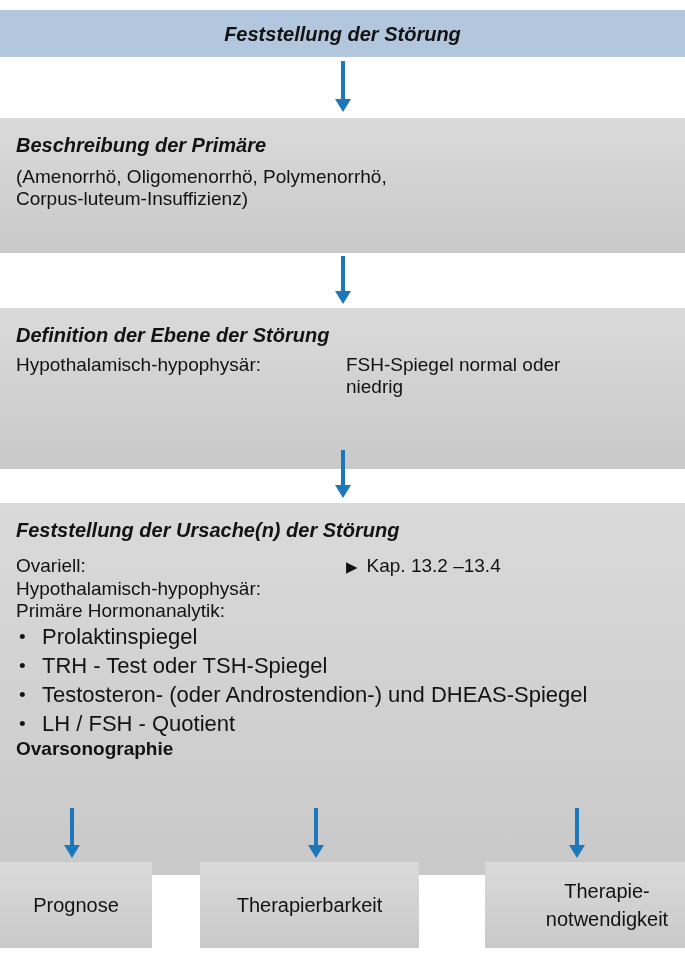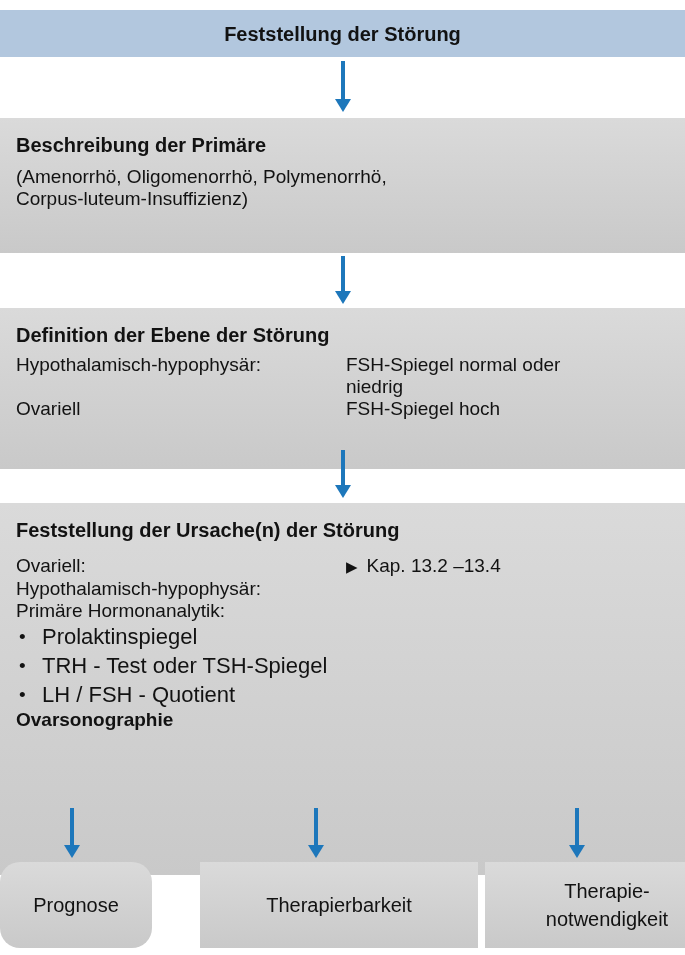--- a/index.html
+++ b/index.html
@@ -26,20 +26,21 @@
     align-items: center;
     justify-content: center;
   }
   .gray {
     background: linear-gradient(180deg, var(--gray-box-bg-top, #dadada), var(--gray-box-bg-bottom, #cbcbcb));
   }
   .bold-title {
     font-weight: bold;
     font-size: 20px;
     line-height: 30px;
+    font-style: italic;
   }
   .body-text {
     font-size: 19px;
     line-height: 22px;
   }
   .preline { white-space: pre-line; }
 
   
   .step { padding: 12px 16px; }
 
@@ -122,24 +123,20 @@
     <div class="head"></div>
   </div>
 
   <div class="box gray step" style="top:308px; height:161px;">
     <div class="bold-title" style="margin-bottom:4px;">Definition der Ebene der Störung</div>
     <div class="cols body-text">
       <div>Hypothalamisch-hypophysär:</div>
       <div class="preline">FSH-Spiegel normal oder
 niedrig</div>
     </div>
-    <div class="cols body-text">
-      <div>Ovariell</div>
-      <div>FSH-Spiegel hoch</div>
-    </div>
   </div>
 
   <div class="arrow" style="left:334px; top:450px; height:48px;">
     <div class="stem"></div>
     <div class="head"></div>
   </div>
 
   <div class="box gray step" style="top:503px; height:372px;">
     <div class="bold-title" style="margin-bottom:10px;">Feststellung der Ursache(n) der Störung</div>
 
@@ -150,43 +147,44 @@
         <span>Kap. 13.2 –13.4</span>
       </div>
     </div>
 
     <div class="body-text">Hypothalamisch-hypophysär:</div>
     <div class="body-text">Primäre Hormonanalytik:</div>
 
     <ul class="bullets">
       <li>Prolaktinspiegel</li>
       <li>TRH - Test oder TSH-Spiegel</li>
+      <li>Testosteron- (oder Androstendion-) und DHEAS-Spiegel</li>
       <li>LH / FSH - Quotient</li>
     </ul>
 
     <div class="body-text footer-line">Ovarsonographie</div>
   </div>
 
   <div class="arrow" style="left:63px; top:808px; height:50px;">
     <div class="stem"></div>
     <div class="head"></div>
   </div>
   <div class="arrow" style="left:307px; top:808px; height:50px;">
     <div class="stem"></div>
     <div class="head"></div>
   </div>
   <div class="arrow" style="left:568px; top:808px; height:50px;">
     <div class="stem"></div>
     <div class="head"></div>
   </div>
 
-  <div class="outcome gray" style="left:0; width:152px;border-radius:20px;">
+  <div class="outcome gray" style="left:0; width:152px;">
     <div>Prognose</div>
   </div>
-  <div class="outcome gray" style="left:200px; width:278px;">
+  <div class="outcome gray" style="left:200px; width:219px;">
     <div>Therapierbarkeit</div>
   </div>
   <div class="outcome gray" style="left:485px; width:244px;">
     <div class="preline">Therapie-
 notwendigkeit</div>
   </div>
 
 </div>
 
 </body></html>

